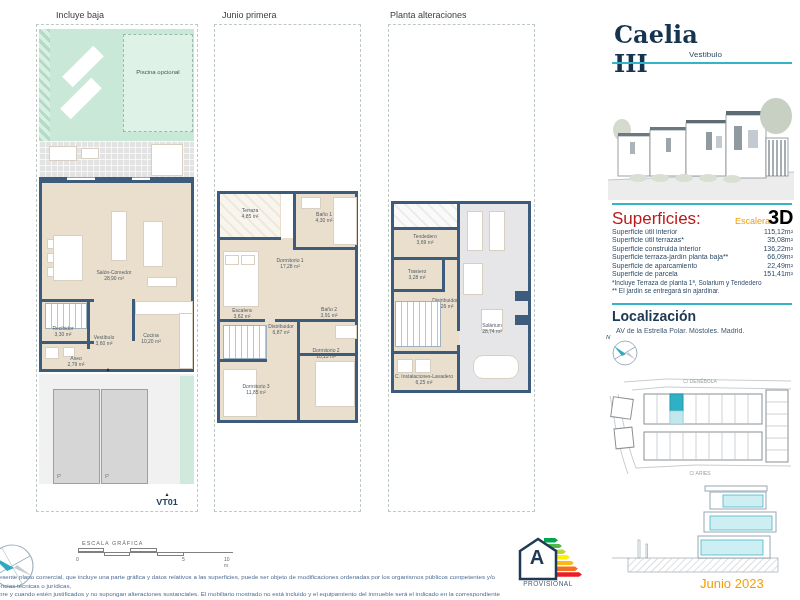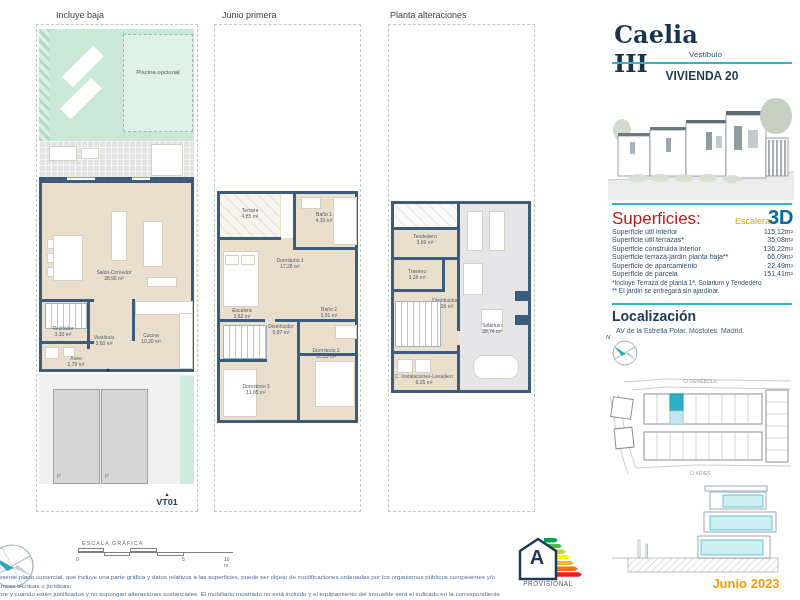--- a/index.html
+++ b/index.html
@@ -193,21 +193,20 @@
     <div class="furn" style="left:84px;top:330px;width:44px;height:22px;border-radius:10px;"></div>
     <div class="rlabel" style="left:73px;top:297px;width:60px;">
       <span>Solárium</span>
         <span>28,74 m²</span>
     </div>
   </div>
 
   <div class="abs" style="left:614px;top:20px;width:110px;font-family:'DejaVu Serif',serif;font-weight:bold;font-size:24px;color:#16344e;">Caelia III</div>
   <div class="abs" style="left:614px;top:50px;width:108px;text-align:right;font-size:8px;color:#2c4a68;">Vestíbulo</div>
   <div class="tealline" style="left:612px;top:62px;width:180px;"></div>
-  <div class="abs" style="left:612px;top:69px;width:180px;text-align:center;font-weight:bold;font-size:12px;color:#1e3a55;">VIVIENDA 20</div>
 
   <svg class="abs" style="left:608px;top:88px;" width="186" height="112" viewBox="0 0 186 112">
     <polygon points="0,92 186,84 186,112 0,112" fill="#ececec"></polygon>
     <line x1="0" y1="92" x2="186" y2="84" stroke="#c2c6ca" stroke-width="1"></line>
     <ellipse cx="14" cy="42" rx="9" ry="11" fill="#d4dacd"></ellipse>
     <rect x="10" y="48" width="32" height="40" fill="#fff" stroke="#9aa1a8" stroke-width="1"></rect>
     <rect x="10" y="45" width="32" height="3" fill="#6b7880"></rect>
     <rect x="42" y="42" width="36" height="46" fill="#fff" stroke="#9aa1a8" stroke-width="1"></rect>
     <rect x="42" y="39" width="36" height="3" fill="#6b7880"></rect>
     <rect x="78" y="35" width="40" height="53" fill="#fff" stroke="#9aa1a8" stroke-width="1"></rect>
@@ -233,21 +232,21 @@
     <ellipse cx="52" cy="90" rx="9" ry="4" fill="#d9e0d3"></ellipse>
     <ellipse cx="76" cy="90" rx="9" ry="4" fill="#d9e0d3"></ellipse>
     <ellipse cx="100" cy="90" rx="9" ry="4" fill="#d9e0d3"></ellipse>
     <ellipse cx="124" cy="91" rx="9" ry="4" fill="#d9e0d3"></ellipse>
   </svg>
 
   <div class="tealline" style="left:612px;top:203px;width:180px;"></div>
 
   <div class="abs" style="left:612px;top:209px;font-size:17px;font-weight:normal;color:#b91c1c;">Superficies:</div>
   <div class="abs" style="left:735px;top:216px;font-size:9px;color:#f59c00;">Escalera</div>
-  <div class="abs" style="left:768px;top:206px;font-size:20px;font-weight:bold;color:#0369a1;">3D</div>
+  <div class="abs" style="left:768px;top:206px;font-size:20px;font-weight:bold;color:#000000;">3D</div>
   <div class="abs" style="left:612px;top:228px;width:181px;">
     <div class="srow">
         <span>Superficie útil interior</span>
         <span>115,12m²</span>
       </div>
     <div class="srow">
         <span>Superficie útil terrazas*</span>
         <span>35,08m²</span>
       </div>
     <div class="srow">
@@ -341,21 +340,21 @@
       <rect x="104" y="10" width="56" height="17"></rect>
       <rect x="98" y="30" width="72" height="20"></rect>
       <rect x="92" y="54" width="72" height="22"></rect>
     </g>
     <g fill="#cdeef2" stroke="#49b6c6" stroke-width="0.8">
       <rect x="117" y="13" width="40" height="12"></rect>
       <rect x="104" y="34" width="62" height="14"></rect>
       <rect x="95" y="58" width="62" height="15"></rect>
     </g>
   </svg>
-  <div class="abs" style="left:700px;top:576px;width:92px;text-align:center;font-size:13px;font-weight:bold;color:#f59c00;">Junio 2023</div>
+  <div class="abs" style="left:700px;top:576px;width:92px;text-align:left;font-size:13px;font-weight:normal;color:#f59c00;">Junio 2023</div>
 
   <svg class="abs" style="left:-14px;top:540px;" width="52" height="52" viewBox="0 0 52 52">
     <circle cx="26" cy="26" r="21" fill="#fff" stroke="#9fb2bb" stroke-width="1.2"></circle>
     <line x1="8" y1="36" x2="44" y2="16" stroke="#9fb2bb" stroke-width="1"></line>
     <line x1="16" y1="8" x2="36" y2="44" stroke="#c9d3d8" stroke-width="1"></line>
     <polygon points="6,16 28,28 21,31" fill="#2fa9be"></polygon>
     <polygon points="46,36 28,28 31,25" fill="#c3ccd1"></polygon>
   </svg>
   <div class="abs" style="left:82px;top:540px;font-size:5.5px;letter-spacing:1px;color:#6a6a6a;">ESCALA GRÁFICA</div>
   <div class="abs" style="left:78px;top:548px;width:155px;height:14px;">

